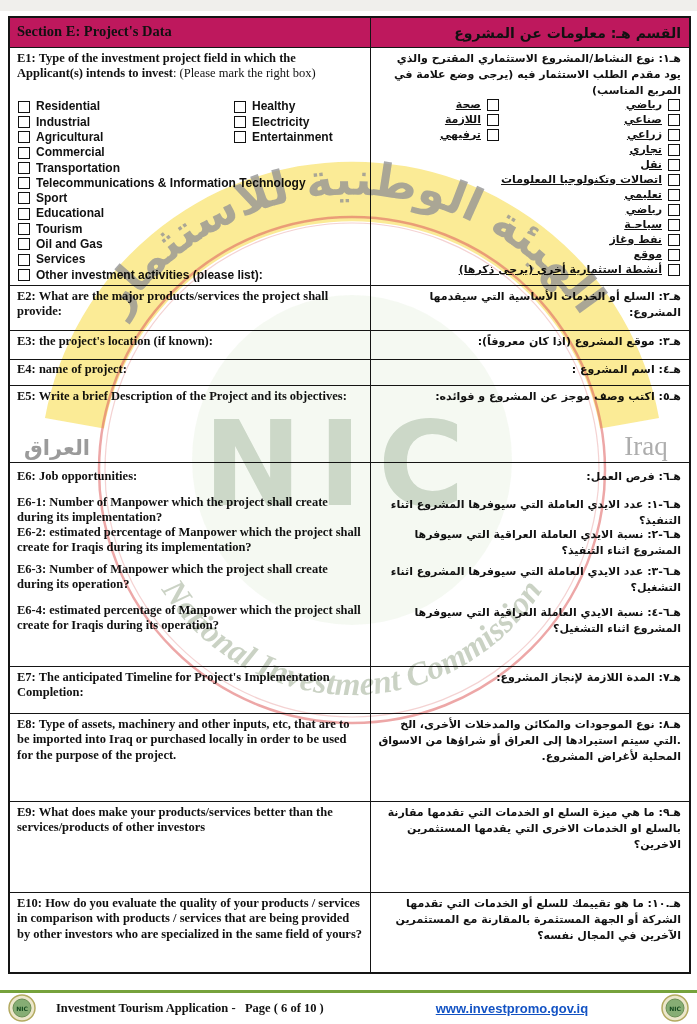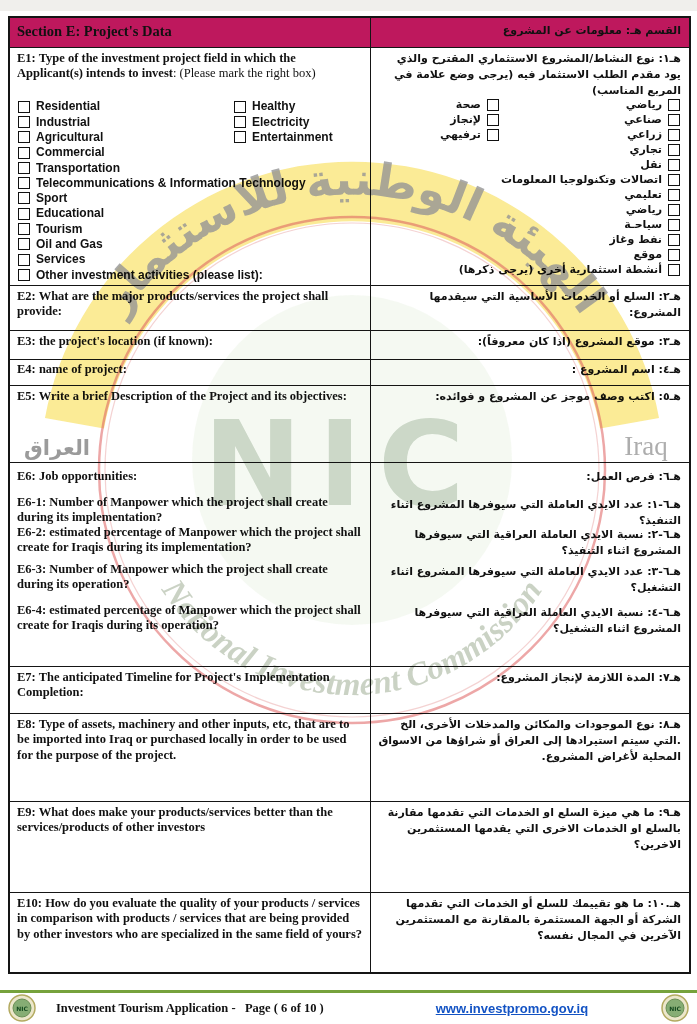--- a/index.html
+++ b/index.html
@@ -18,33 +18,33 @@
   .row:first-child{border-top:none;}
   .cell{box-sizing:border-box;position:relative;}
   .cell.en{border-right:1.5px solid #151515;padding:3px 6px 3px 7px;
     font-family:"Liberation Serif",serif;font-weight:bold;font-size:12.5px;line-height:1.22;}
   .cell.ar{padding:3px 8px 3px 6px;direction:rtl;text-align:right;
     font-family:"DejaVu Sans",sans-serif;font-weight:bold;font-size:11px;line-height:1.45;}
 
   
   .hdr{background:#be185d;}
   .hdr .cell.en{font-size:14.5px;padding-top:5px;}
-  .hdr .cell.ar{font-size:11px;padding-top:5px;}
+  .hdr .cell.ar{font-size:14px;padding-top:5px;}
 
   
   .e1-note{font-weight:normal;}
   .cb-list{position:absolute;}
   .cb{display:flex;align-items:center;gap:6px;height:15.3px;}
   .cb .box{width:10px;height:10px;border:1.7px solid #111;background:#fff;flex:none;display:inline-block;}
   .cb .lbl{font-family:"Liberation Sans",sans-serif;font-weight:bold;font-size:12px;white-space:nowrap;}
   .en-col1{left:8px;top:51px;}
   .en-col2{left:224px;top:51px;}
   .ar-col1{right:9px;top:49px;}
   .ar-col2{right:190px;top:49px;}
-  .cb-list.ar .cb{direction:rtl;height:15px;}
+  .cb-list.ar .cb{direction:rtl;height:15px;text-decoration:underline;}
   .cb-list.ar .lbl{font-family:"DejaVu Sans",sans-serif;font-size:11px;}
 
   
   .qa{position:absolute;left:7px;right:6px;margin:0;}
   .cell.ar .qa{left:6px;right:8px;}
 
   
   .green-line{position:absolute;left:0;top:990px;width:697px;height:2.5px;background:#76a23c;}
   .footer{position:absolute;left:8px;top:994px;width:681px;height:28px;display:flex;align-items:center;}
   .f-text{font-family:"Liberation Serif",serif;font-weight:bold;font-size:12.5px;margin-left:20px;white-space:nowrap;}
@@ -188,21 +188,21 @@
             <span class="lbl">أنشطة استثمارية أخرى (يرجى ذكرها)</span>
           </div>
       </div>
       <div class="cb-list ar ar-col2">
         <div class="cb">
             <span class="box"></span>
             <span class="lbl">صحة</span>
           </div>
         <div class="cb">
             <span class="box"></span>
-            <span class="lbl">لإنجاز</span>
+            <span class="lbl">اللازمة</span>
           </div>
         <div class="cb">
             <span class="box"></span>
             <span class="lbl">ترفيهي</span>
           </div>
       </div>
     </div>
   </div>
 
   <div class="row" style="height:45px">

